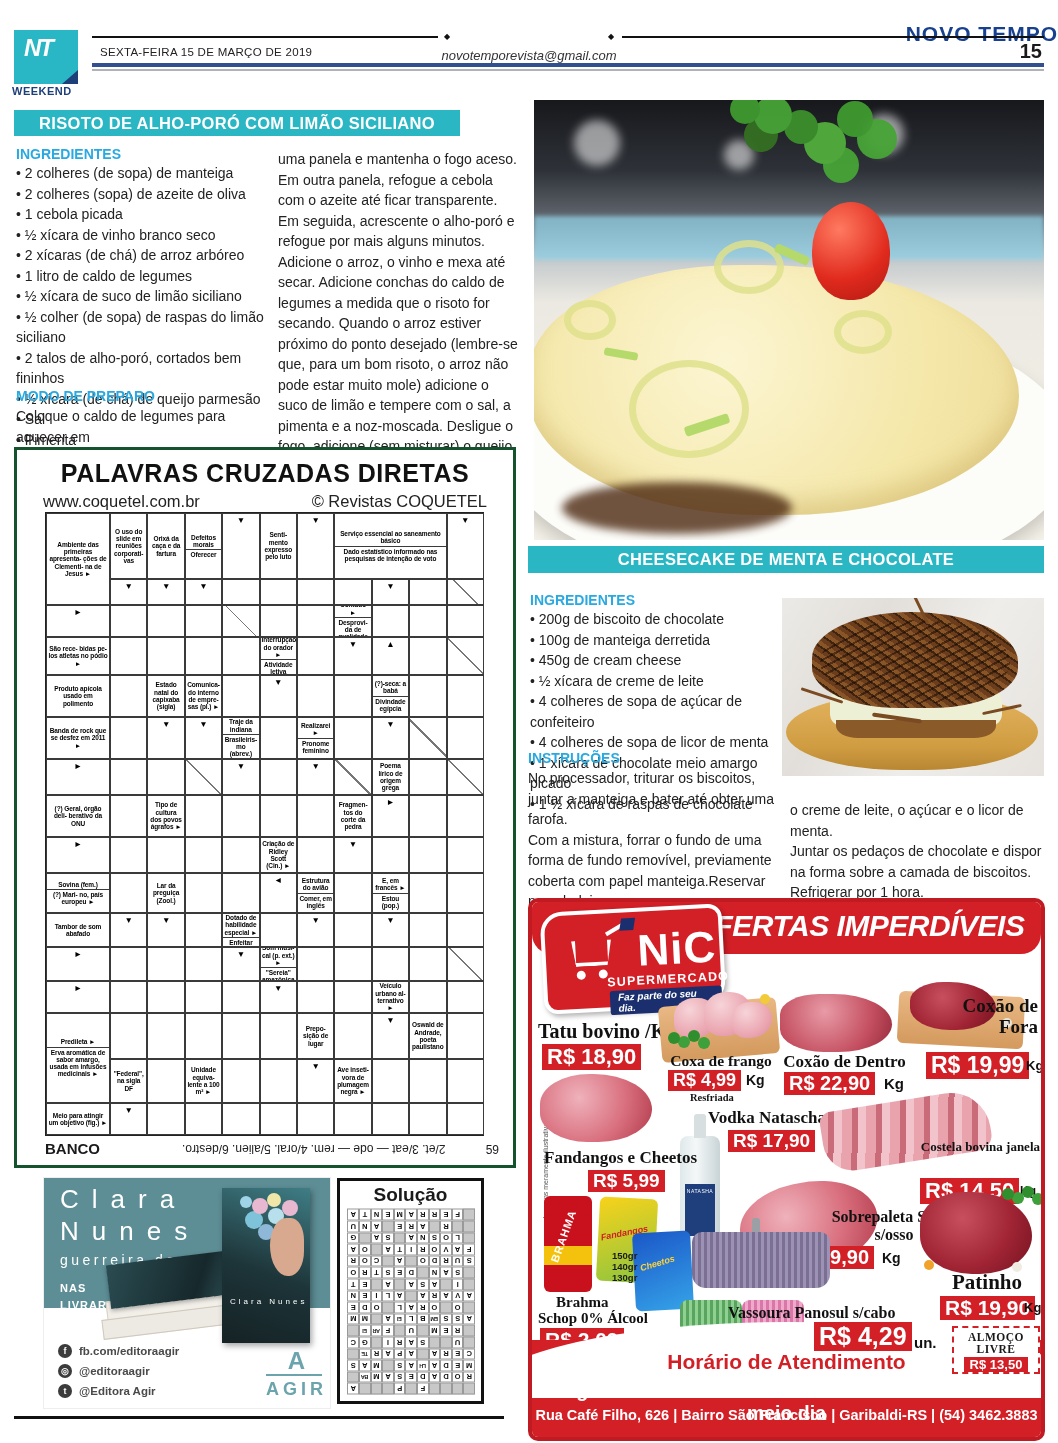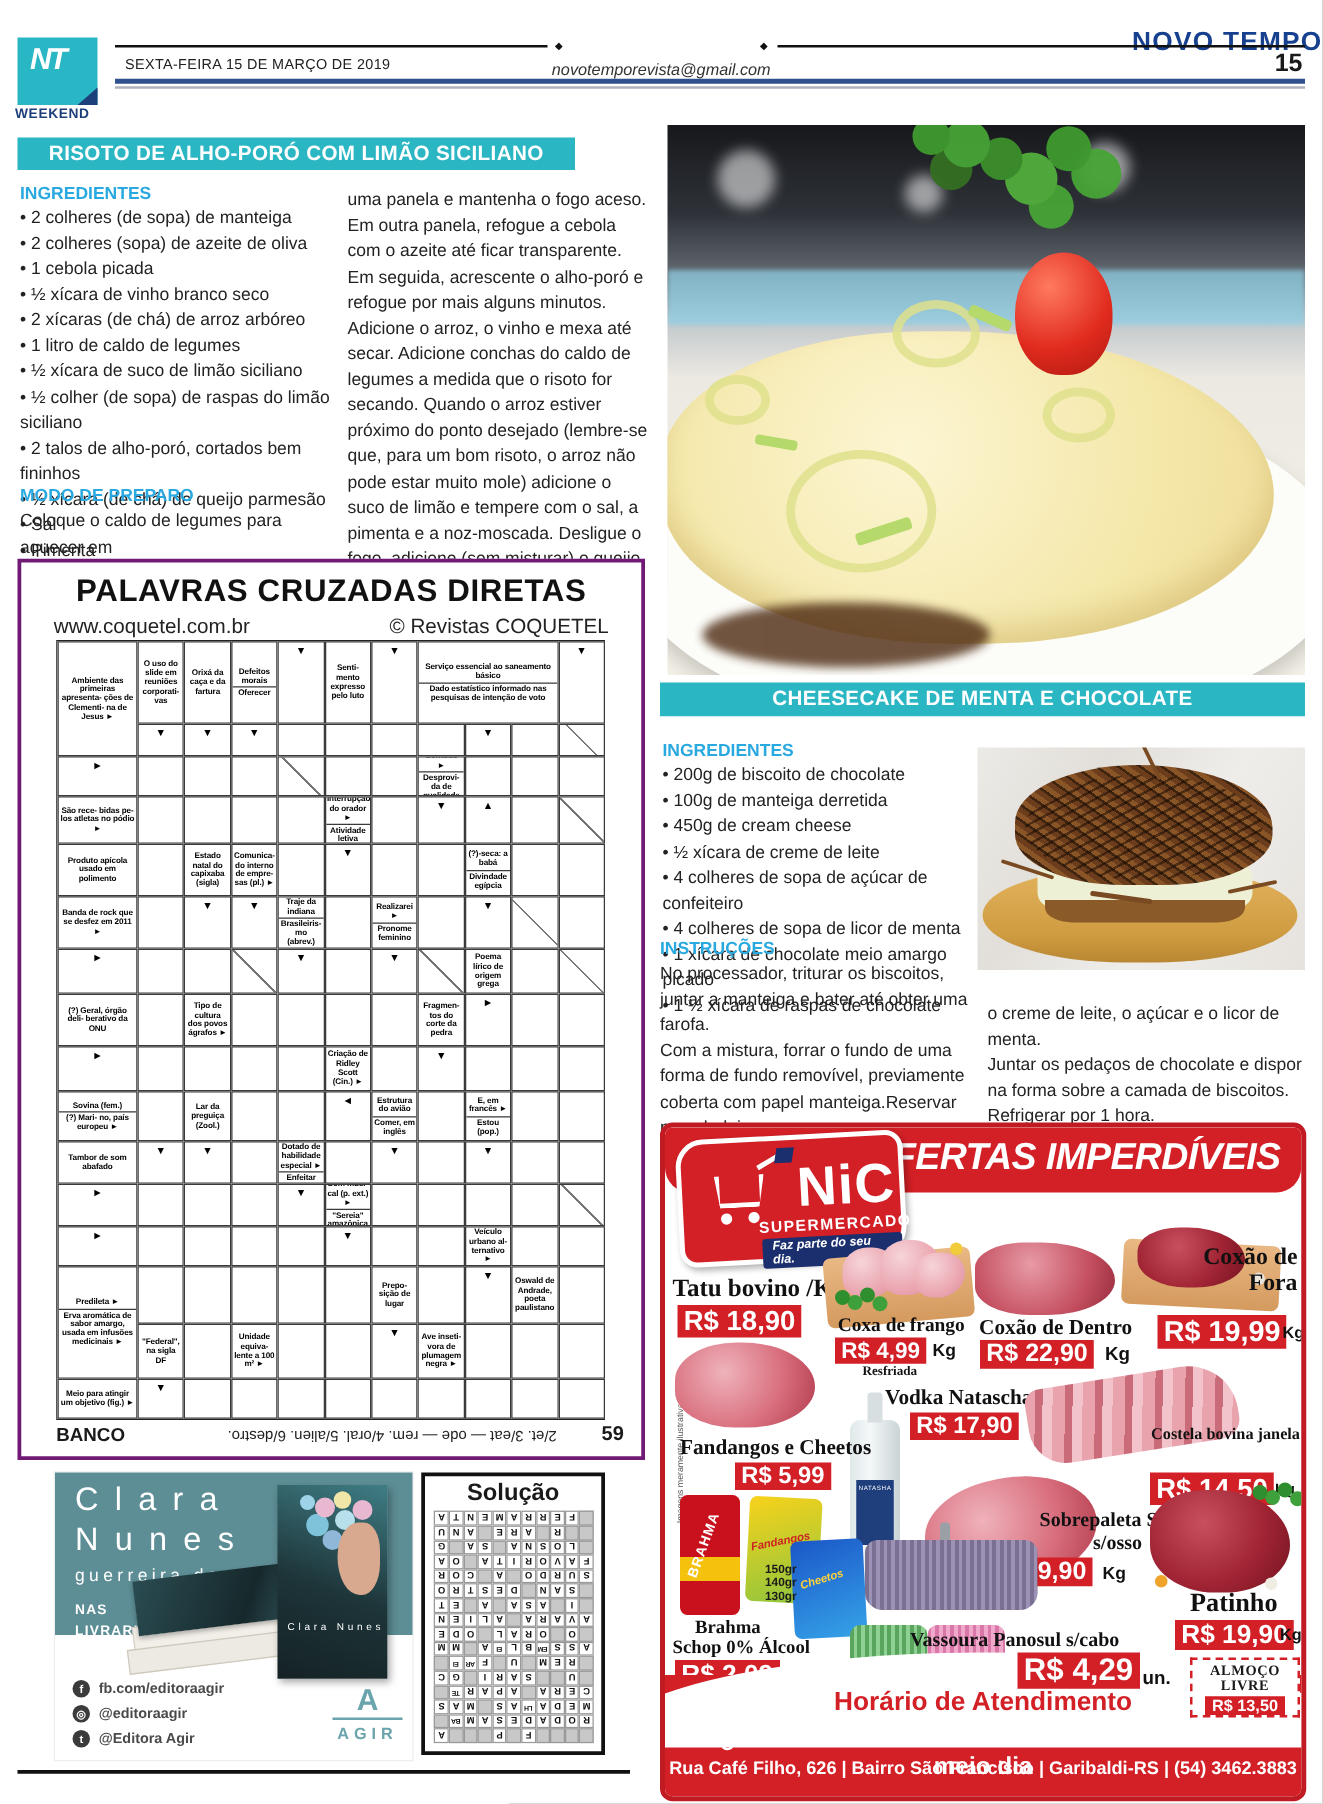--- a/index.html
+++ b/index.html
@@ -53,38 +53,38 @@
     background:linear-gradient(180deg,#e3b35e,#cf9c41 70%,#b98733); }
   .cream { left:48px; top:92px; width:172px; height:36px; border-radius:12px; background:#eef0d6; }
   .crust { left:54px; top:122px; width:160px; height:18px; border-radius:0 0 22px 22px / 0 0 12px 12px; background:#8a5a28; }
   .shav { left:30px; top:14px; width:206px; height:96px; border-radius:48% 52% 42% 42%;
     background:repeating-linear-gradient(35deg,#6b3d1c 0 4px,#3f2410 4px 6px,#8a5526 6px 10px); }
   .shav2 { left:38px; top:22px; width:190px; height:84px; border-radius:50%;
     background:repeating-linear-gradient(-28deg,rgba(20,8,2,.5) 0 2px,transparent 2px 7px); }
   .stick { background:#7a4a22; border-radius:2px; }
 
   
-  #cw-box { left:14px; top:447px; width:502px; height:721px; border:3px solid #701a75; background:#fff; }
+  #cw-box { left:14px; top:447px; width:502px; height:721px; border:3px solid #14532d; background:#fff; }
   .cw-title { margin-top:9px; text-align:center; font-size:25px; font-weight:800; letter-spacing:.5px; color:#111; }
   .cw-meta { margin:4px 26px 0 26px; display:flex; justify-content:space-between; font-size:16.5px; color:#222; }
   #cw-grid { position:absolute; left:28px; top:62px; display:grid; width:439px;
     grid-template-columns:64px repeat(10, 37.4px);
     grid-template-rows:66px 26px 32px 38px 42px 42px 36px 42px 36px 40px 34px 34px 32px 46px 44px 32px;
     border:1px solid #222; }
   .cw-cell { border:.7px solid #3a3a3a; overflow:hidden; background:#fff; }
   .cw-clue { display:flex; flex-direction:column; justify-content:center; }
   .cw-clue .q { font-size:6.5px; line-height:1.12; font-weight:bold; text-align:center; letter-spacing:-.1px; padding:1px; color:#000; }
   .cw-clue .q2 { border-top:.7px solid #3a3a3a; }
   .cw-arrow { font-size:8.5px; color:#000; text-align:center; line-height:12px; }
   .cw-diag { background-image:linear-gradient(45deg,transparent 48.5%,#777 48.5%,#777 51.5%,transparent 51.5%); }
   .cw-banco { position:absolute; left:28px; bottom:8px; width:452px; display:flex; align-items:center;gap:31px; }
   .cw-banco .lbl { font-weight:800; font-size:15px; }
   .flip { display:inline-block; transform:rotate(180deg); }
   .cw-banco .hint { flex:1; text-align:center; font-size:12px; color:#222; }
-  .cw-num { position:absolute; right:14px; bottom:8px; font-size:16px; font-weight:bold; }
+  .cw-num { position:absolute; right:14px; bottom:8px; font-size:12px; font-weight:normal; }
 
   
   #book-ad { left:44px; top:1178px; width:286px; height:230px; background:#fff; box-shadow:0 0 0 1px #eee; }
   .ba-teal { position:absolute; left:0; top:0; width:286px; height:130px; background:#5d8d95; }
   .ba-t1 { position:absolute; left:16px; top:6px; color:#fff; font-size:26px; letter-spacing:13px; }
   .ba-t2 { position:absolute; left:16px; top:38px; color:#fff; font-size:26px; letter-spacing:13px; }
   .ba-sub { position:absolute; left:16px; top:74px; color:#fff; font-size:14px; letter-spacing:3.5px; }
   .ba-nas { position:absolute; left:16px; top:102px; color:#fff; font-size:11px; font-weight:bold; letter-spacing:1px; width:70px; line-height:1.5; }
   .ba-cover { position:absolute; left:178px; top:10px; width:88px; height:155px;
     background:linear-gradient(200deg,#3f7d85 0%,#1d3438 55%,#152225 100%); box-shadow:2px 3px 6px rgba(0,0,0,.35); }
@@ -96,21 +96,21 @@
   .ba-slab2 { position:absolute; left:62px; top:114px; width:160px; height:20px; background:#f2efe9; border:1px solid #d6d0c5; transform:rotate(-7deg); }
   .ba-topbook { position:absolute; left:64px; top:78px; width:152px; height:44px; transform:rotate(-7deg);
     background:linear-gradient(115deg,#2a4c52 0%,#16282b 60%,#3f6d75 100%); box-shadow:0 2px 4px rgba(0,0,0,.3); }
   .ba-social { position:absolute; left:14px; top:166px; }
   .ba-soc-row { display:flex; align-items:center; margin-bottom:6px; }
   .ba-soc-ic { width:14px; height:14px; border-radius:50%; background:#3b3b3b; color:#fff; font-size:9px; font-weight:bold; text-align:center; line-height:14px; margin-right:7px; }
   .ba-soc-tx { font-size:11.5px; font-weight:bold; color:#4a4a4a; }
   .ba-agir { position:absolute; left:222px; top:172px; text-align:center; color:#6ba4ad; }
   .ba-agir .a { font-size:24px; font-weight:bold; line-height:22px; }
   .ba-agir .ln { width:56px; height:1.5px; background:#6ba4ad; margin:2px 0 3px 0; }
-  .ba-agir .w { font-size:13px; letter-spacing:4px; font-weight:bold; }
+  .ba-agir .w { font-size:18px; letter-spacing:4px; font-weight:bold; }
 
   
   #sol-box { left:337px; top:1178px; width:147px; height:226px; border:3px solid #111; background:#fff; }
   .sol-title { text-align:center; font-size:19px; font-weight:800; margin-top:3px; }
   #sol-grid { display:grid; grid-template-columns:repeat(11,11.6px); grid-auto-rows:11.6px; transform:rotate(180deg); margin:3px auto 0 auto; width:128px; }
   .s-cell { border:.5px solid #999; font-size:7.5px; font-weight:bold; text-align:center; line-height:11px; color:#111; background:#fff; overflow:hidden; }
   .s-gray { background:#c8c8c8; }
   .s-two { font-size:5.5px; letter-spacing:-.5px; }
 
   .bottom-rule { left:14px; top:1416px; width:490px; height:3px; background:#111; }

